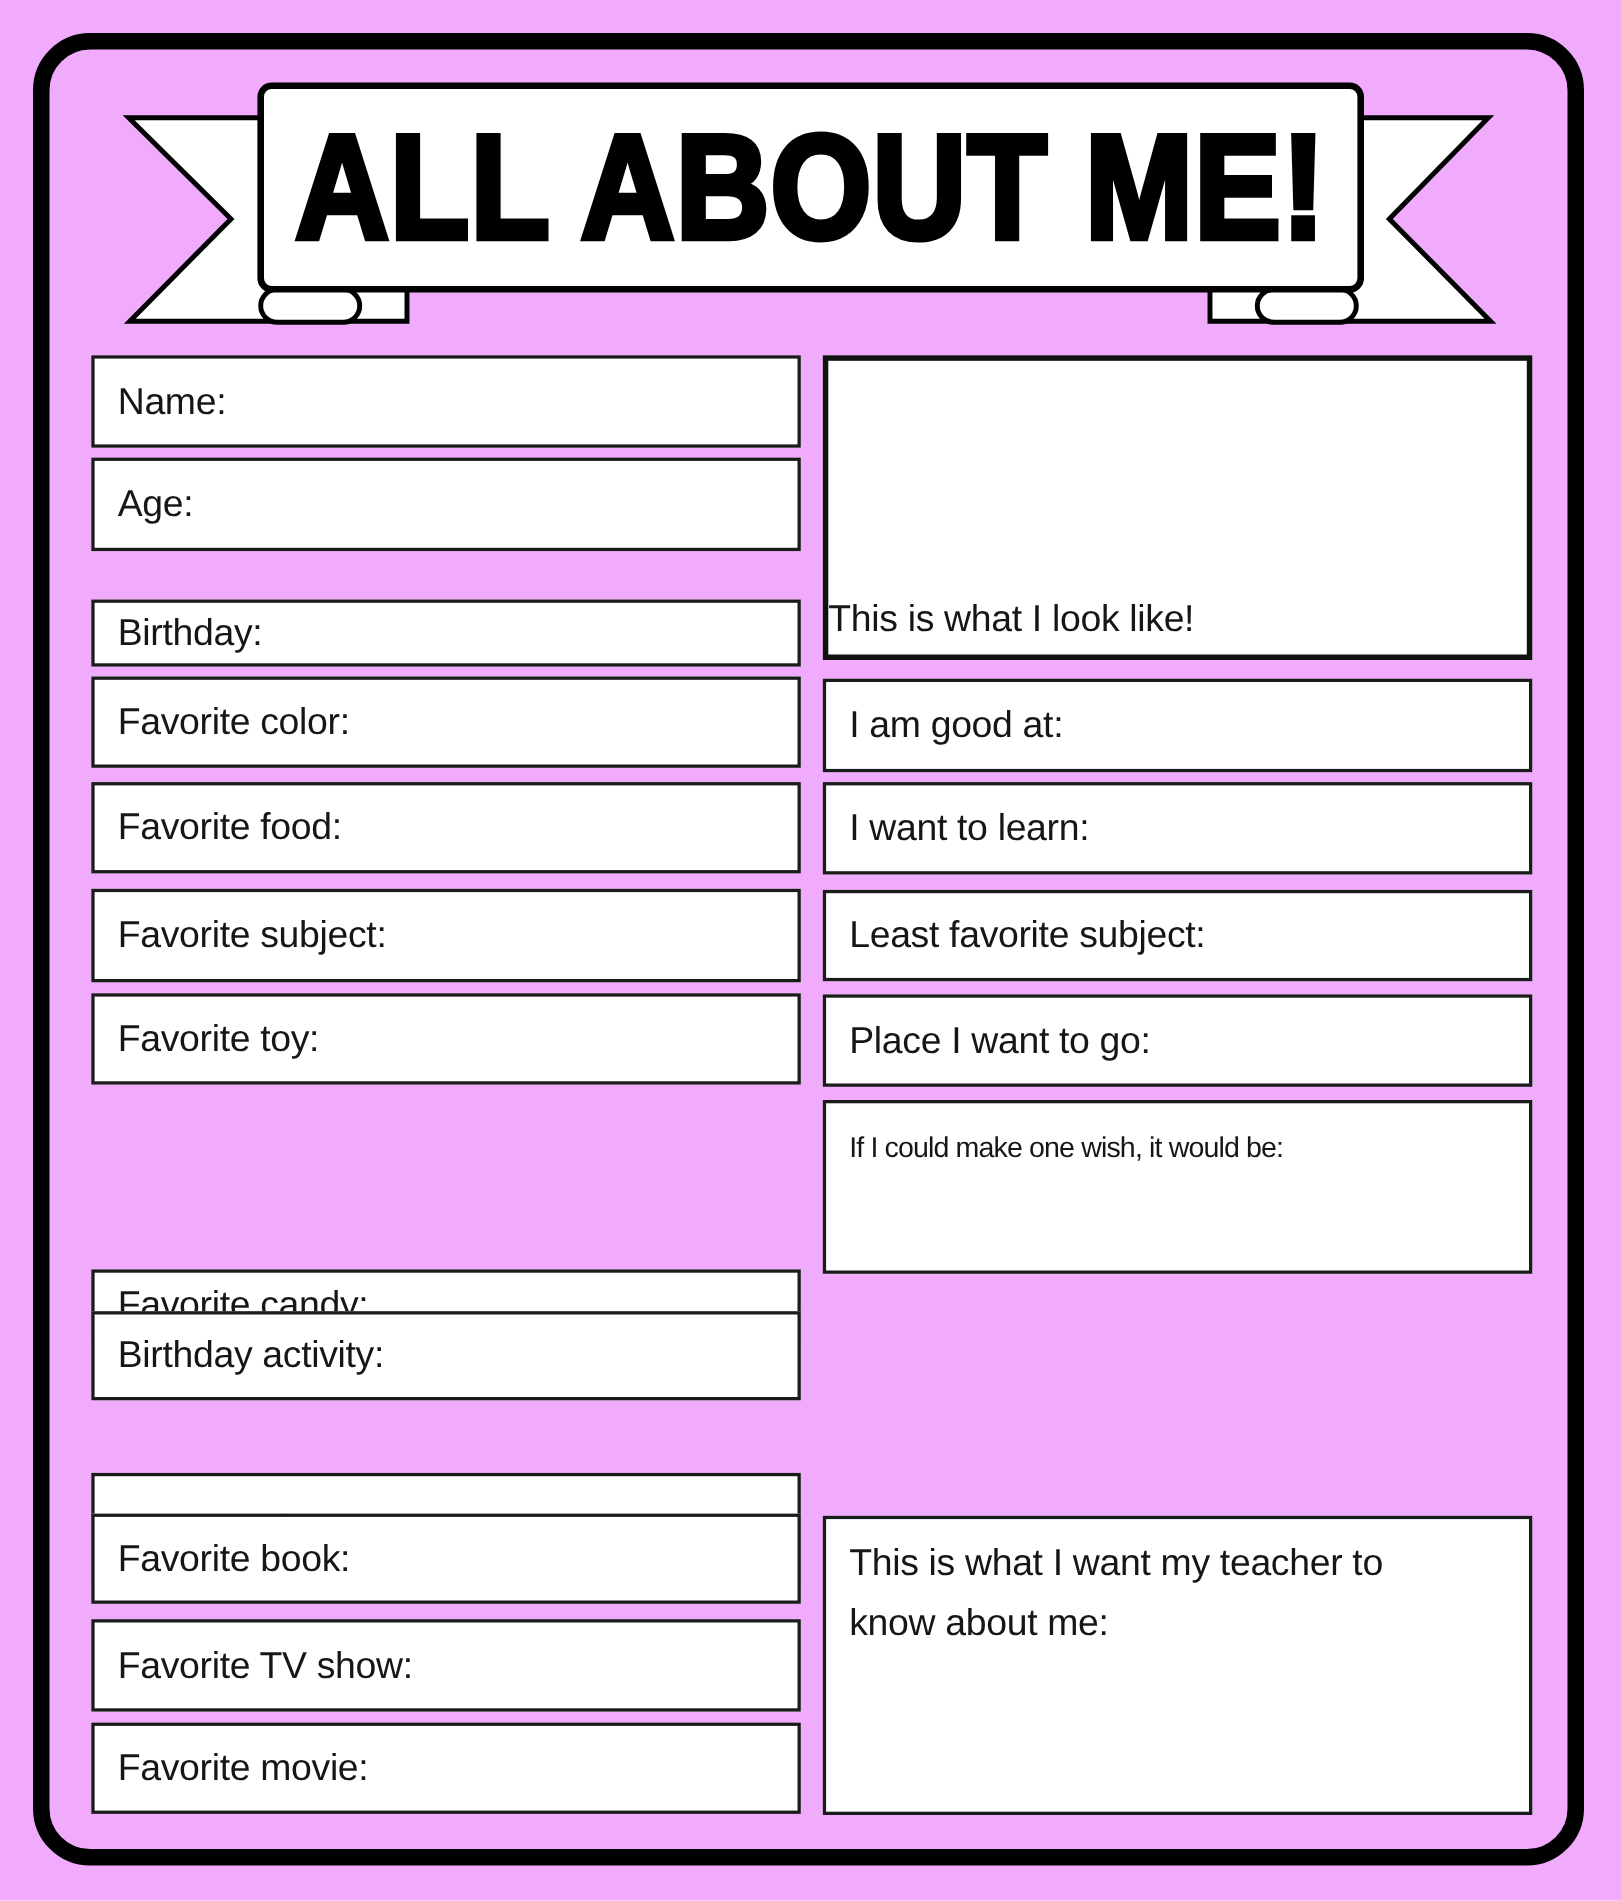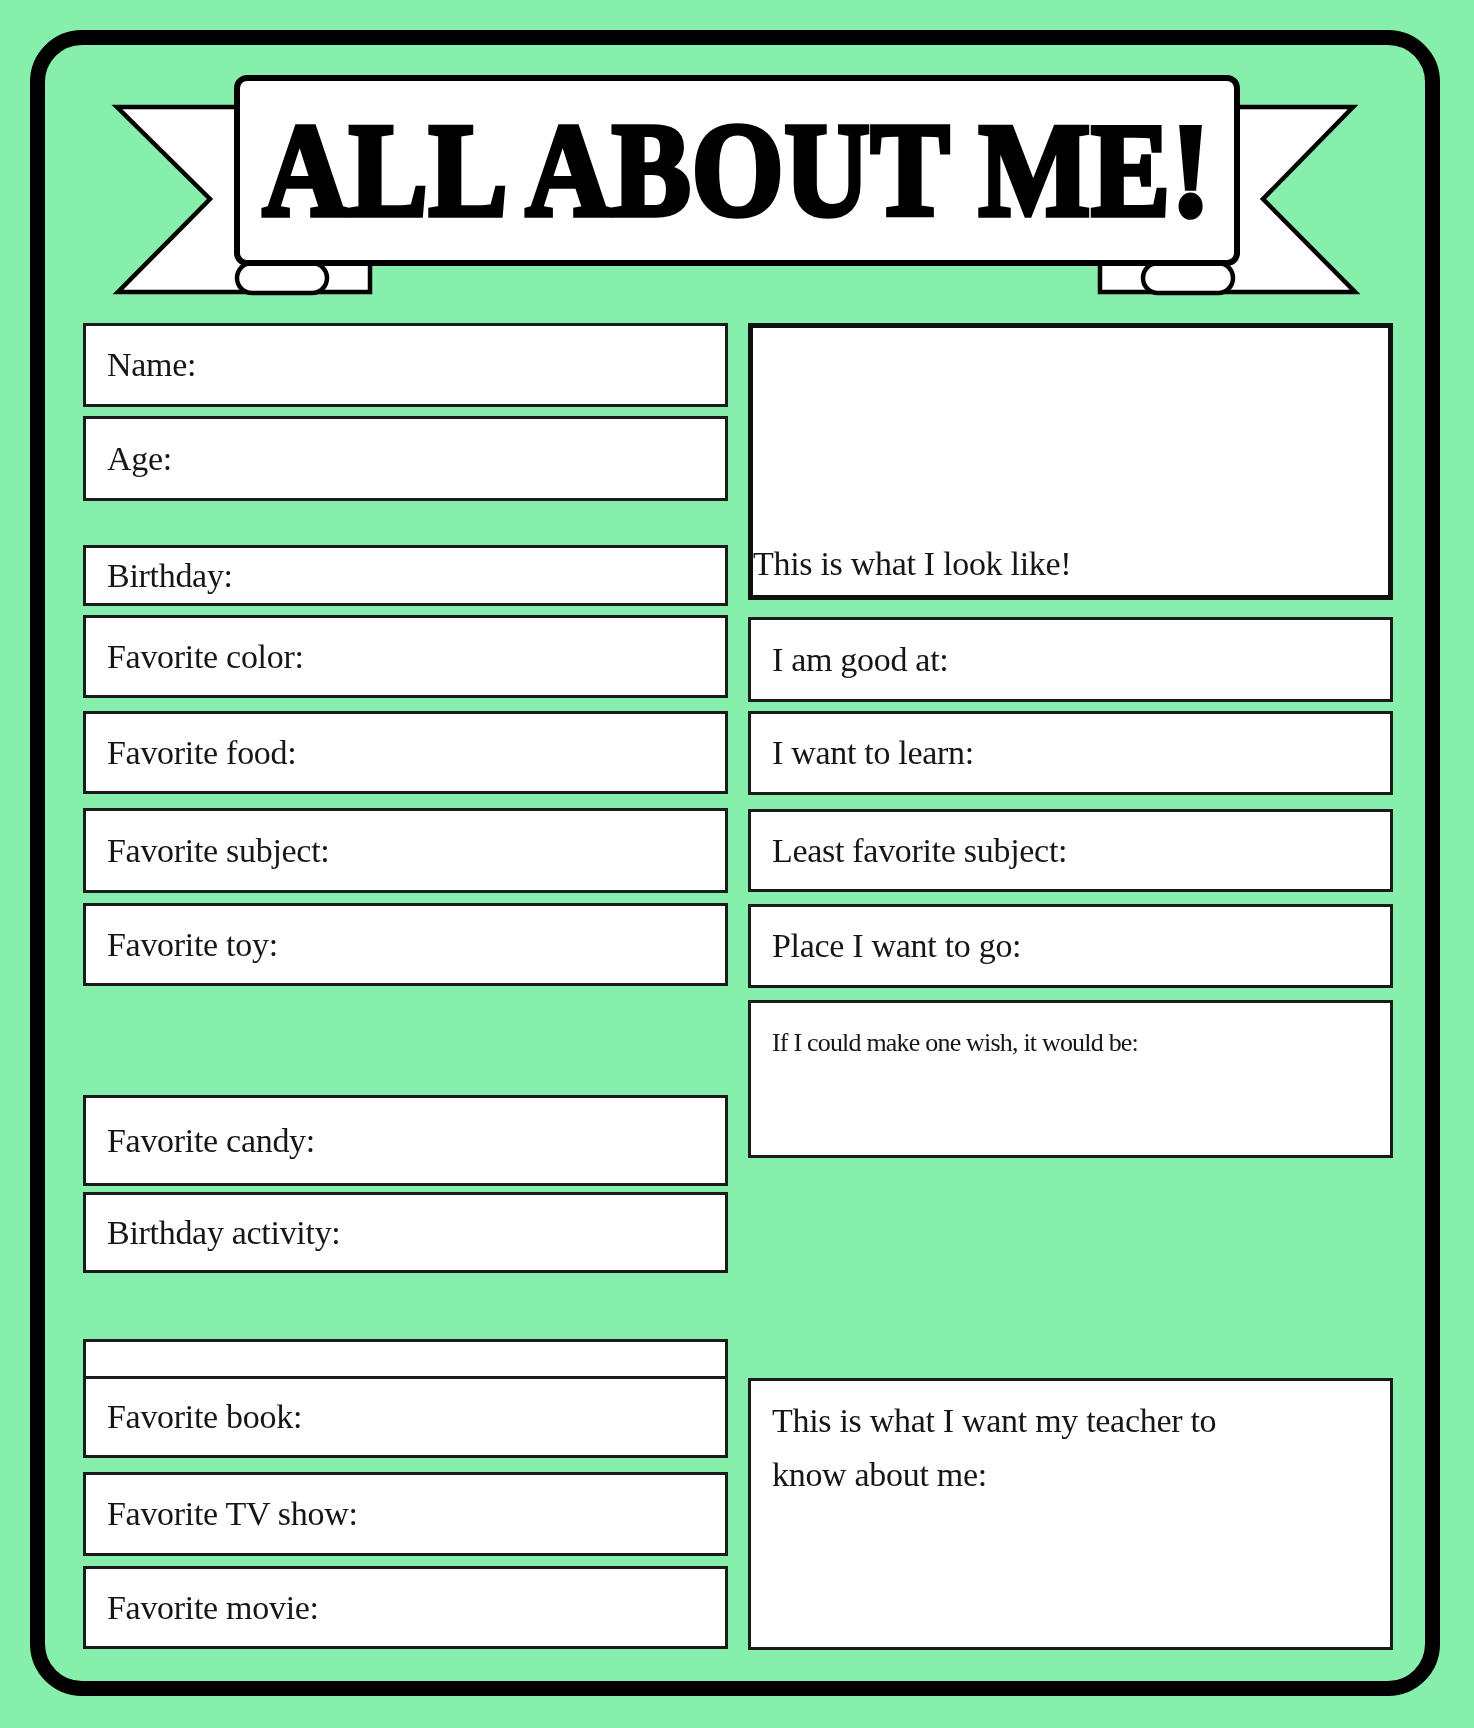--- a/index.html
+++ b/index.html
@@ -1,18 +1,18 @@
 <!DOCTYPE html>
 <html><head>
 <meta charset="utf-8">
 <style>
   html,body{margin:0;padding:0;background:#ffffff;}
   .sheet{
-    position:relative;width:1474px;height:1728px;background:#86efac;
-    font-family:Liberation Serif, serif;color:#141414;overflow:hidden;
+    position:relative;width:1474px;height:1728px;background:#f0abfc;
+    font-family:Liberation Sans, sans-serif;color:#141414;overflow:hidden;
   }
   .page-border{
     position:absolute;left:30px;top:30px;width:1410px;height:1666px;
     border:15px solid #000;border-radius:52px;box-sizing:border-box;
   }
   .banner-svg{position:absolute;left:110px;top:70px;width:1250px;height:230px;}
   .banner-title{
     position:absolute;left:237px;top:78px;width:1000px;height:185px;
     display:flex;align-items:center;justify-content:center;
   }
@@ -72,21 +72,21 @@
     </div>
   <div class="field col-left" style="top:711px;height:83px">
       <span class="lbl">Favorite food:</span>
     </div>
   <div class="field col-left" style="top:808px;height:85px">
       <span class="lbl">Favorite subject:</span>
     </div>
   <div class="field col-left" style="top:903px;height:83px">
       <span class="lbl">Favorite toy:</span>
     </div>
-  <div class="field col-left" style="top:1095px;height:91px">
+  <div class="field col-left" style="top:1154px;height:65px">
       <span class="lbl">Favorite candy:</span>
     </div>
   <div class="field col-left" style="top:1192px;height:81px">
       <span class="lbl">Birthday activity:</span>
     </div>
   <div class="field col-left" style="top:1339px;height:103px">
       <span class="lbl">Favorite place:</span>
     </div>
   <div class="field col-left" style="top:1376px;height:82px">
       <span class="lbl">Favorite book:</span>

